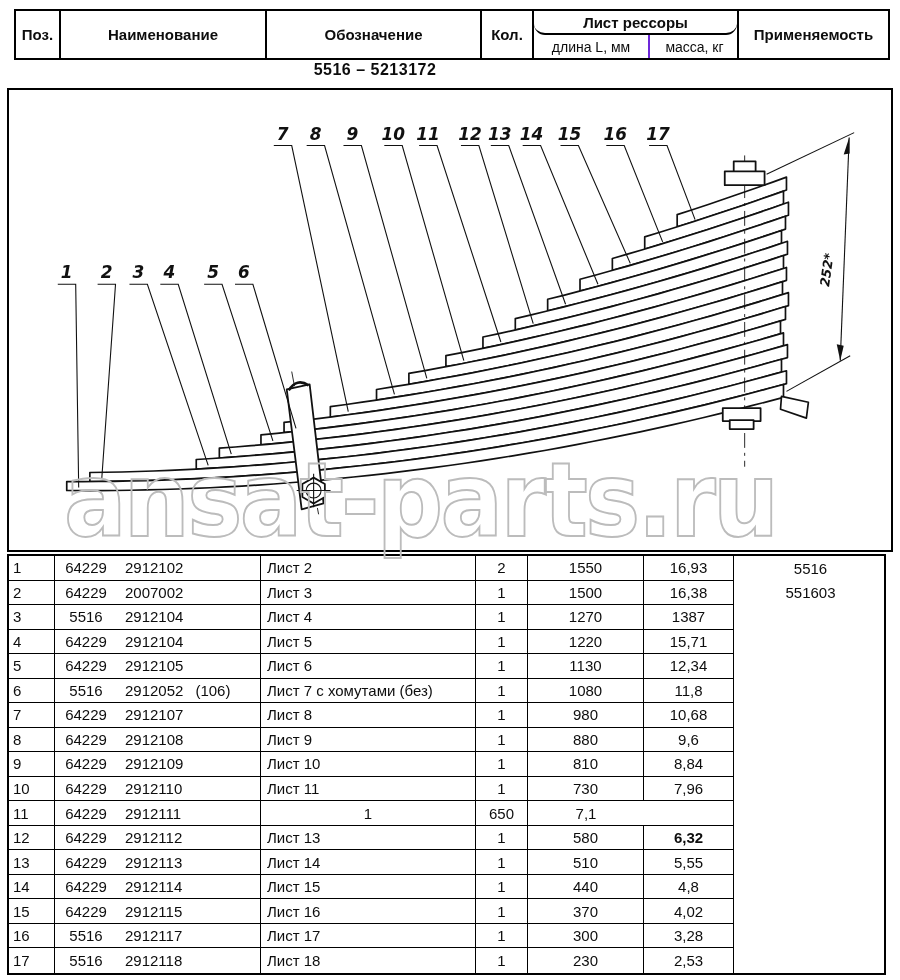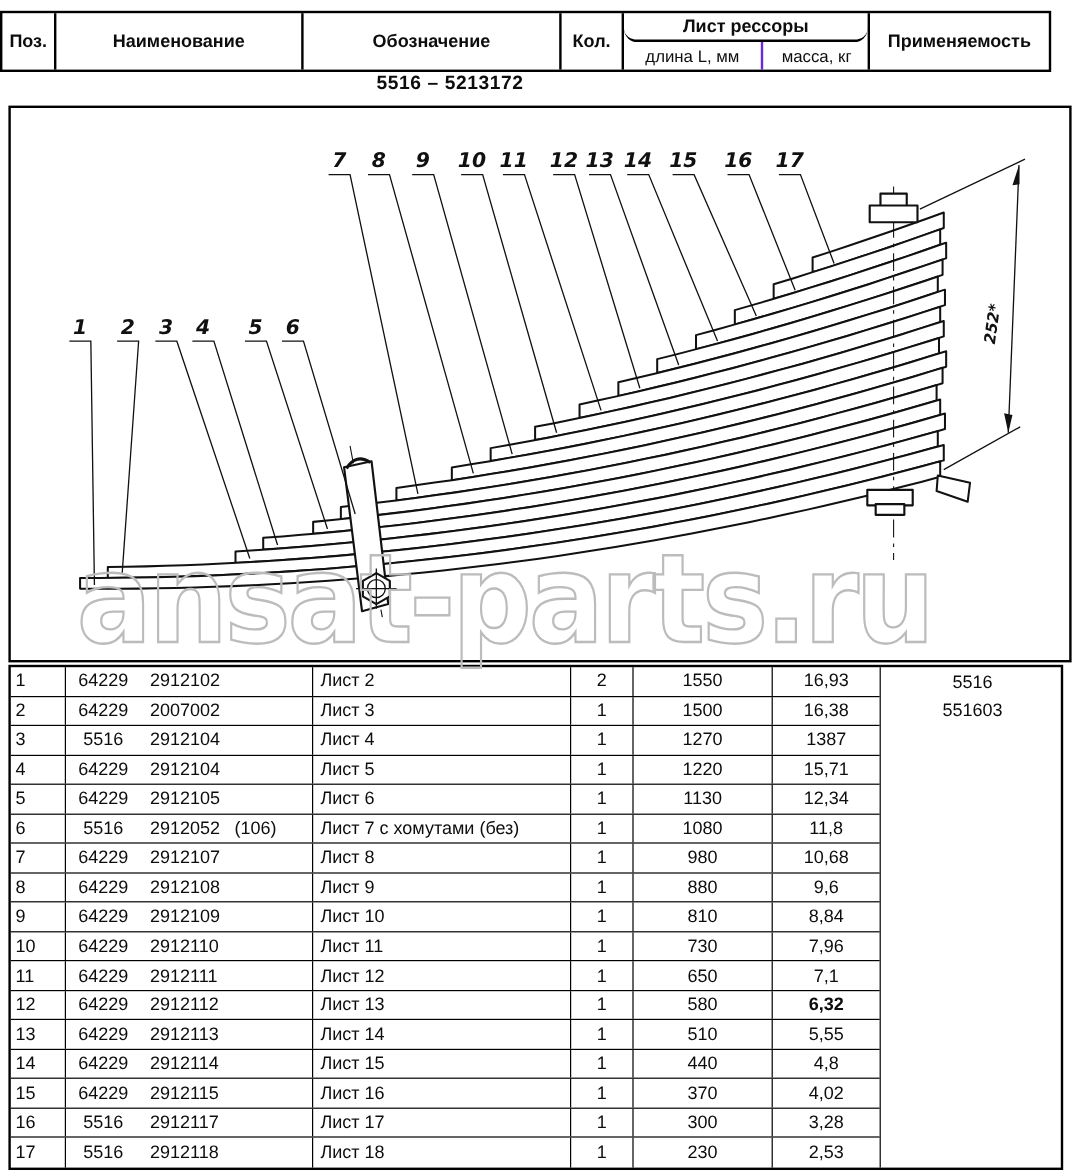--- a/index.html
+++ b/index.html
@@ -1,20 +1,20 @@
 <!DOCTYPE html>
 <html><head>
 <meta charset="utf-8">
 <style>
   html,body{margin:0;padding:0;background:#fff;}
   body{width:900px;height:980px;position:relative;font-family:"Liberation Sans",sans-serif;color:#0d0d0d;}
   .page{position:absolute;inset:0;background:#fff;overflow:hidden;}
 
   
-  .header-table{position:absolute;left:0;top:9px;width:876px;height:51px;border:2px solid #000;
+  .header-table{position:absolute;left:14px;top:9px;width:876px;height:51px;border:2px solid #000;
     display:grid;grid-template-columns:45px 206px 215px 52px 205px 149px;box-sizing:border-box;background:#fff;}
   .hcell{border-right:2px solid #000;display:flex;align-items:center;justify-content:center;
     font-weight:bold;font-size:15px;line-height:1.05;text-align:center;}
   .hcell:last-child{border-right:none;}
   .leaf-group{display:flex;flex-direction:column;border-right:2px solid #000;}
   .leaf-group-title{flex:0 0 22px;border-bottom:2px solid #000;display:flex;align-items:center;justify-content:center;
     font-weight:bold;font-size:15px;border-radius:11px;}
   .leaf-sub{flex:1;display:grid;grid-template-columns:116px 89px;}
   .leaf-sub .sub{display:flex;align-items:center;justify-content:center;font-size:14px;}
   .leaf-sub .sub:first-child{border-right:2px solid #6d28d9;}
@@ -268,21 +268,20 @@
           <div class="c num">1</div>
           <div class="c num">730</div>
           <div class="c num" style="border-right: none;">7,96</div>
         </div>
         <div class="prow">
           <div class="c pos">11</div>
           <div class="c obozn">
             <div class="pfx">64229</div>
             <div class="code">2912111</div>
           </div>
-          <div class="c name">Лист 12</div>
           <div class="c num">1</div>
           <div class="c num">650</div>
           <div class="c num" style="border-right: none;">7,1</div>
         </div>
         <div class="prow">
           <div class="c pos">12</div>
           <div class="c obozn">
             <div class="pfx">64229</div>
             <div class="code">2912112</div>
           </div>

